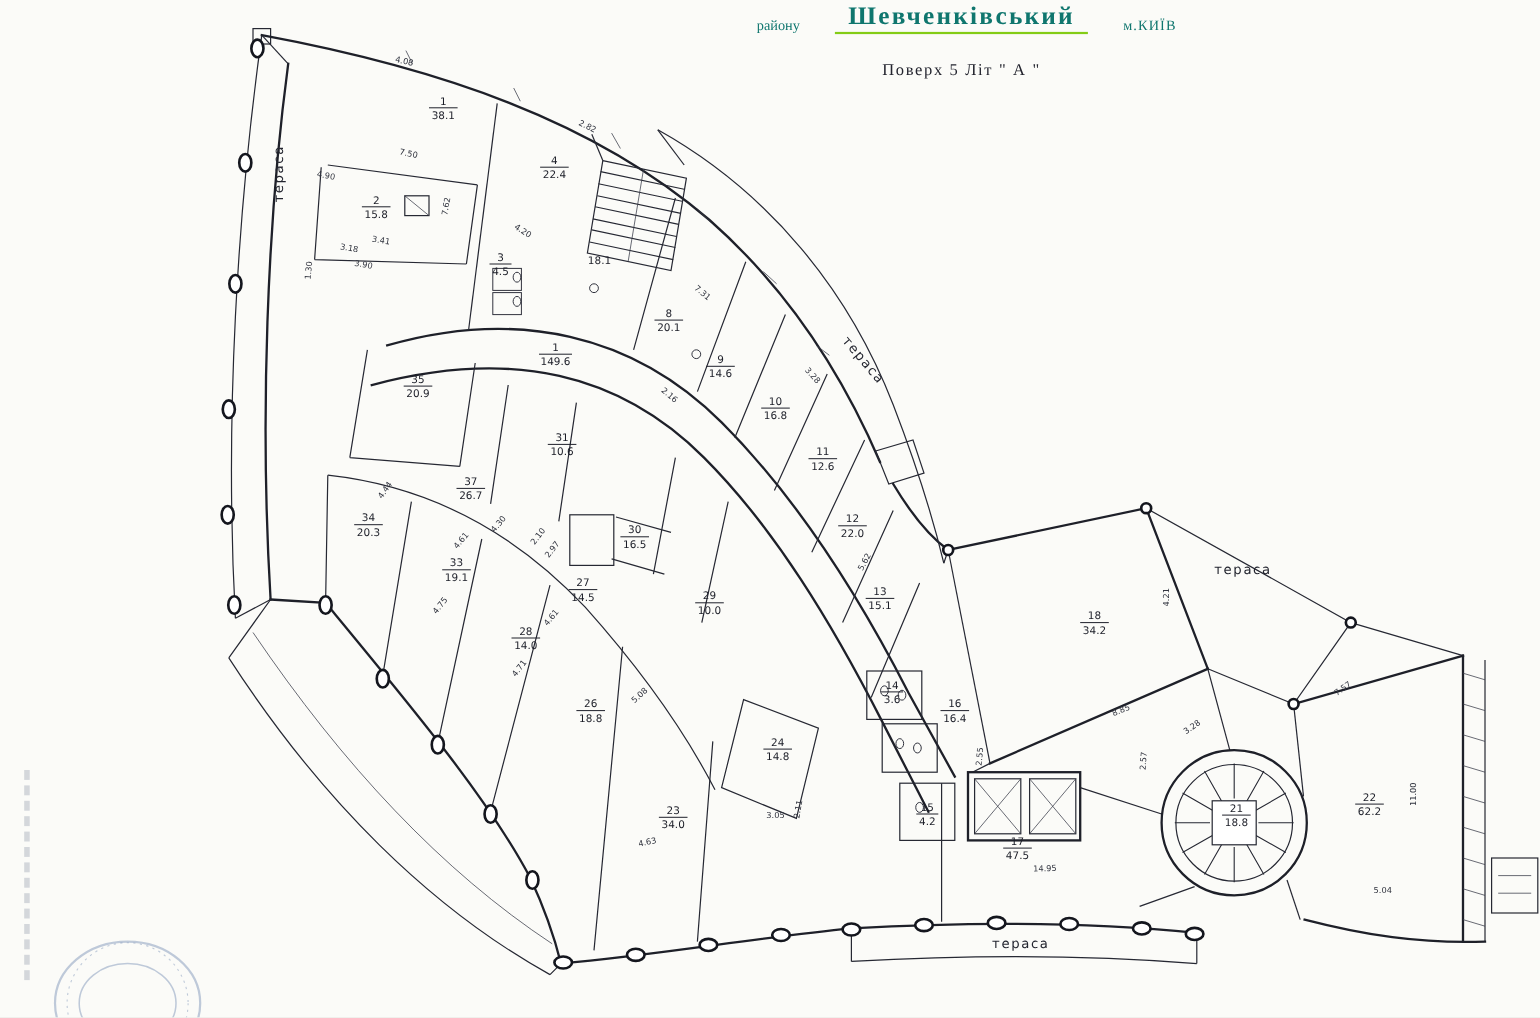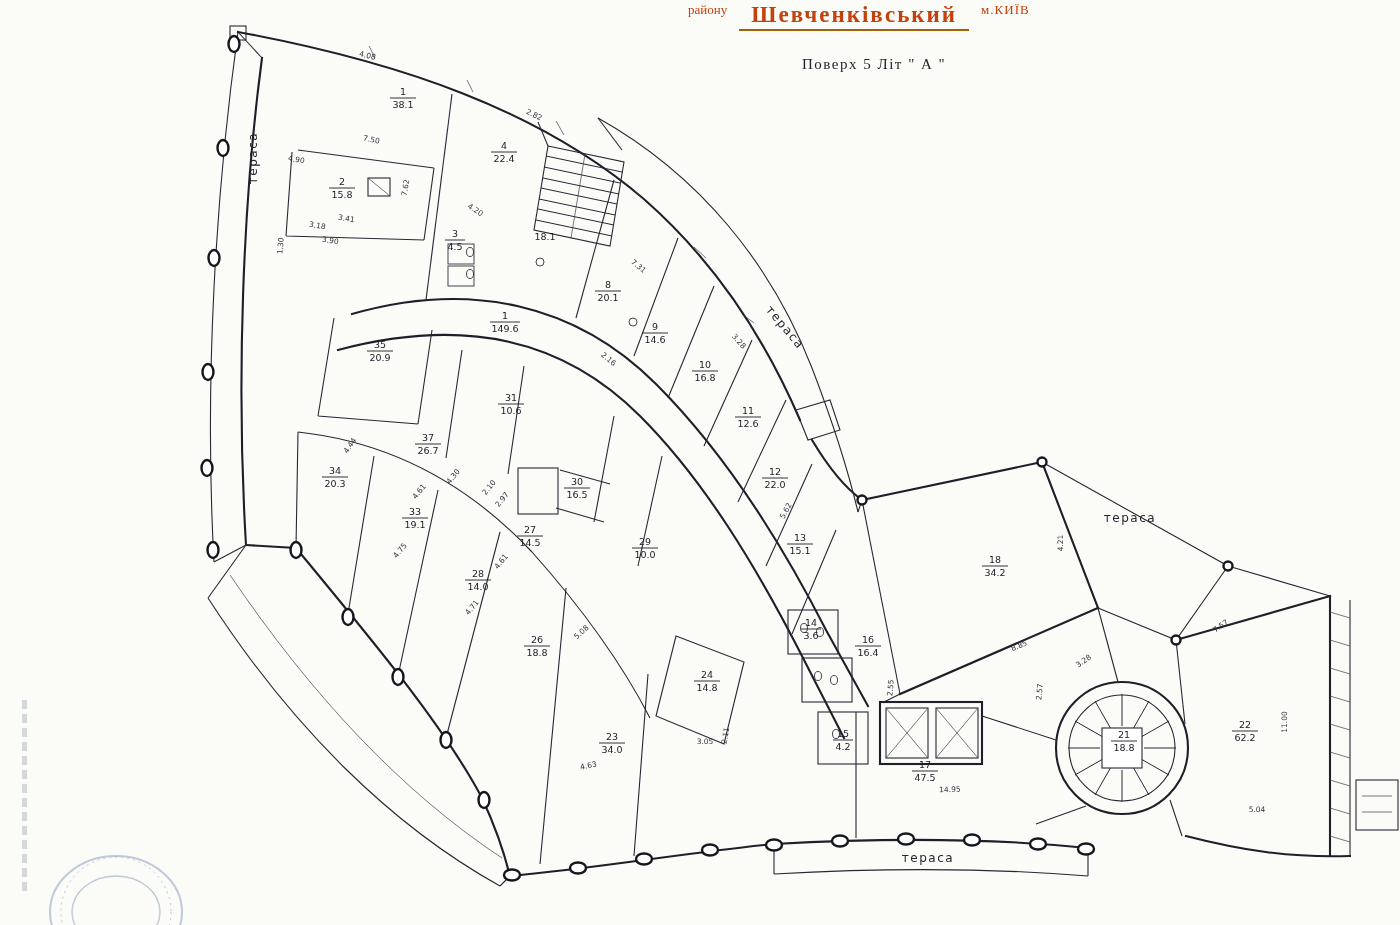--- a/index.html
+++ b/index.html
@@ -1,21 +1,21 @@
 <!DOCTYPE html>
 <html><head>
 <meta charset="utf-8">
 <style>
   html,body{margin:0;padding:0;background:#e8e8e4}
   .page{position:relative;width:1400px;height:925px;background:#fbfbf8;overflow:hidden;
         font-family:"DejaVu Sans",sans-serif}
   .plan-svg{position:absolute;left:0;top:0}
-  .hdr{position:absolute;top:2px;left:688px;display:flex;align-items:flex-start;gap:12px;color:#c2410c;white-space:nowrap}
+  .hdr{position:absolute;top:2px;left:688px;display:flex;align-items:flex-end;gap:32px;color:#0f766e;white-space:nowrap}
   .hdr .lbl{font:13px "Liberation Serif",serif}
-  .hdr .name{font:bold 23px "Liberation Serif",serif;letter-spacing:2px;border-bottom:2px solid #a16207;padding:0 12px 1px}
+  .hdr .name{font:bold 23px "Liberation Serif",serif;letter-spacing:2px;border-bottom:2px solid #84cc16;padding:0 12px 1px}
   .hdr .city{font:13px "Liberation Serif",serif;letter-spacing:1px}
   .floorline{position:absolute;top:56px;left:802px;font:15px "Liberation Serif",serif;letter-spacing:1.5px;color:#23242e}
 
   .w2{stroke:#1e2029;stroke-width:2.1;fill:none;stroke-linecap:square}
   .w1{stroke:#262833;stroke-width:1.1;fill:none}
   .wt{stroke:#3c3f4c;stroke-width:.7;fill:none}
   .col{fill:#fff;stroke:#14161e;stroke-width:2.4}
   .rn,.ra{font-size:9.5px;fill:#1b1d27;text-anchor:middle;font-family:"DejaVu Sans",sans-serif}
   .fl{stroke:#1b1d27;stroke-width:.9}
   .dim{font-size:7.5px;fill:#31343f;text-anchor:middle;font-family:"DejaVu Sans",sans-serif}

